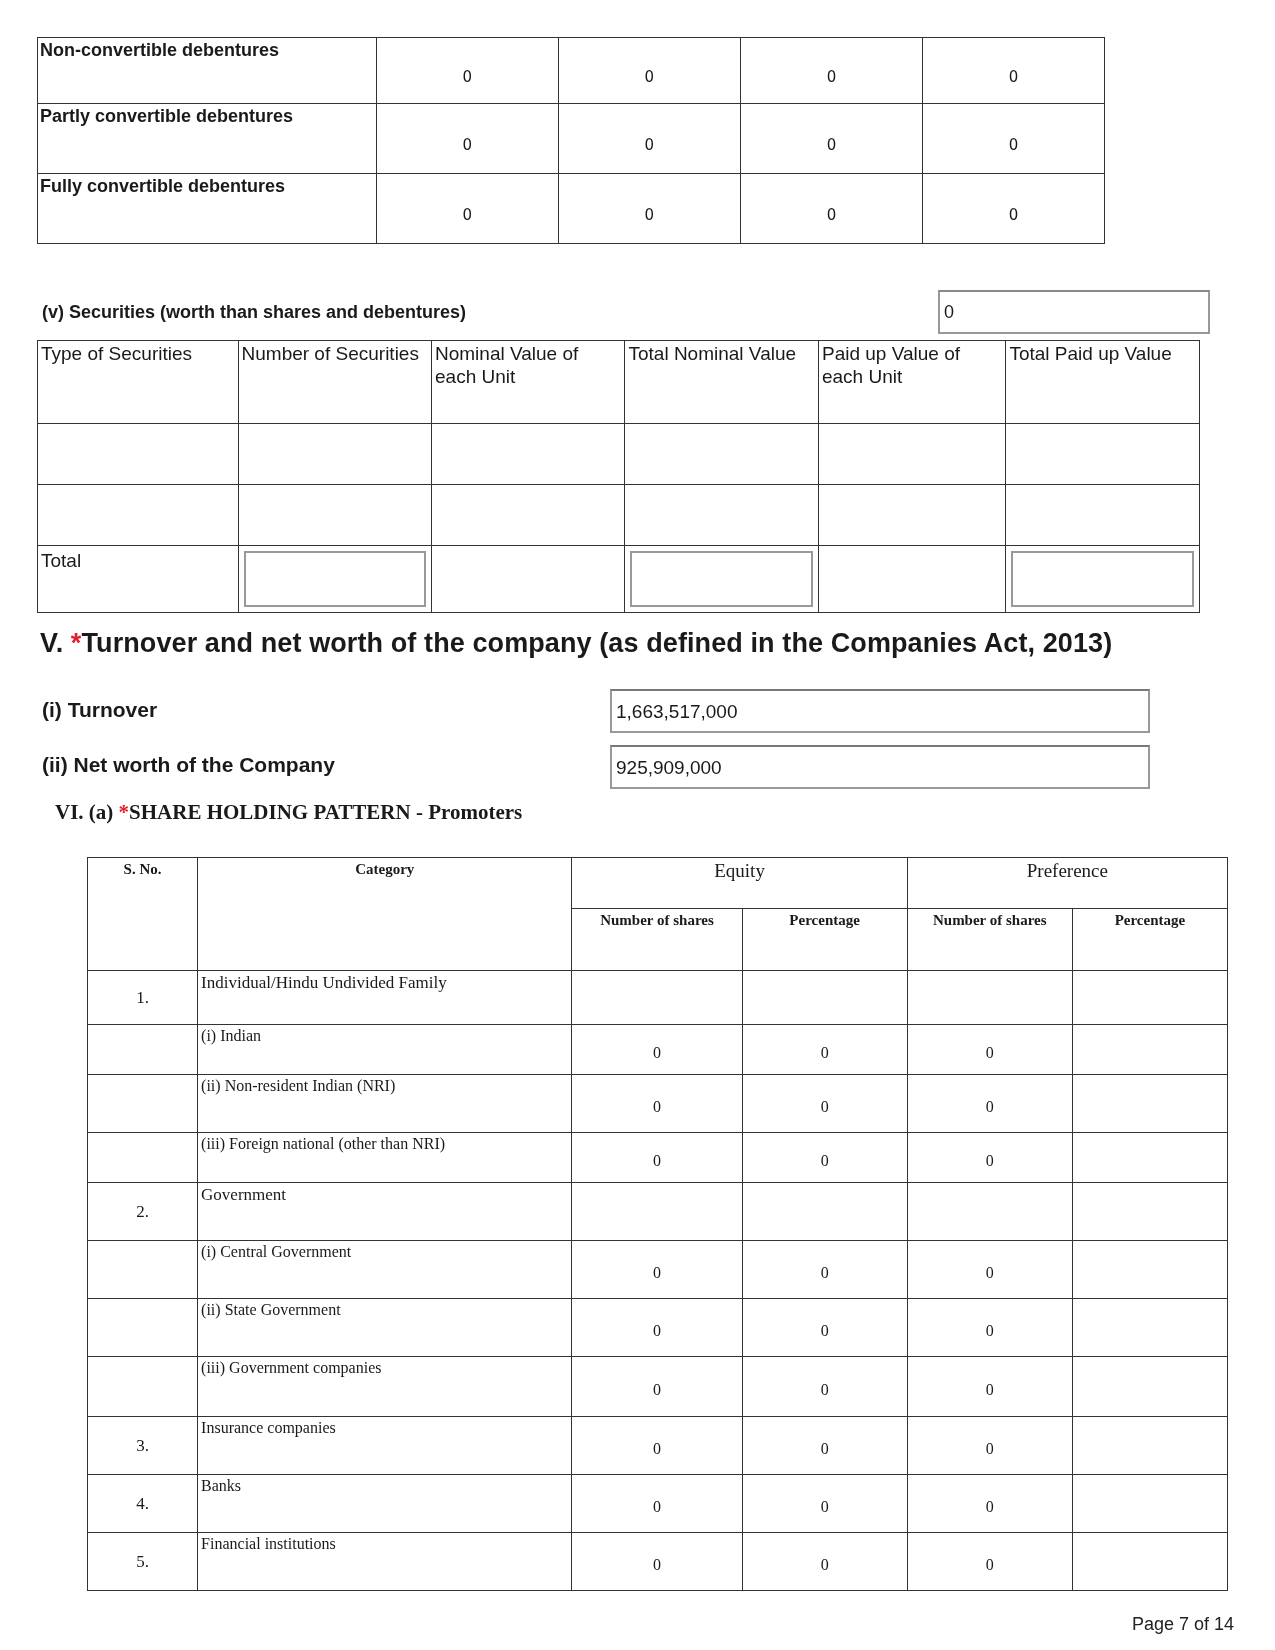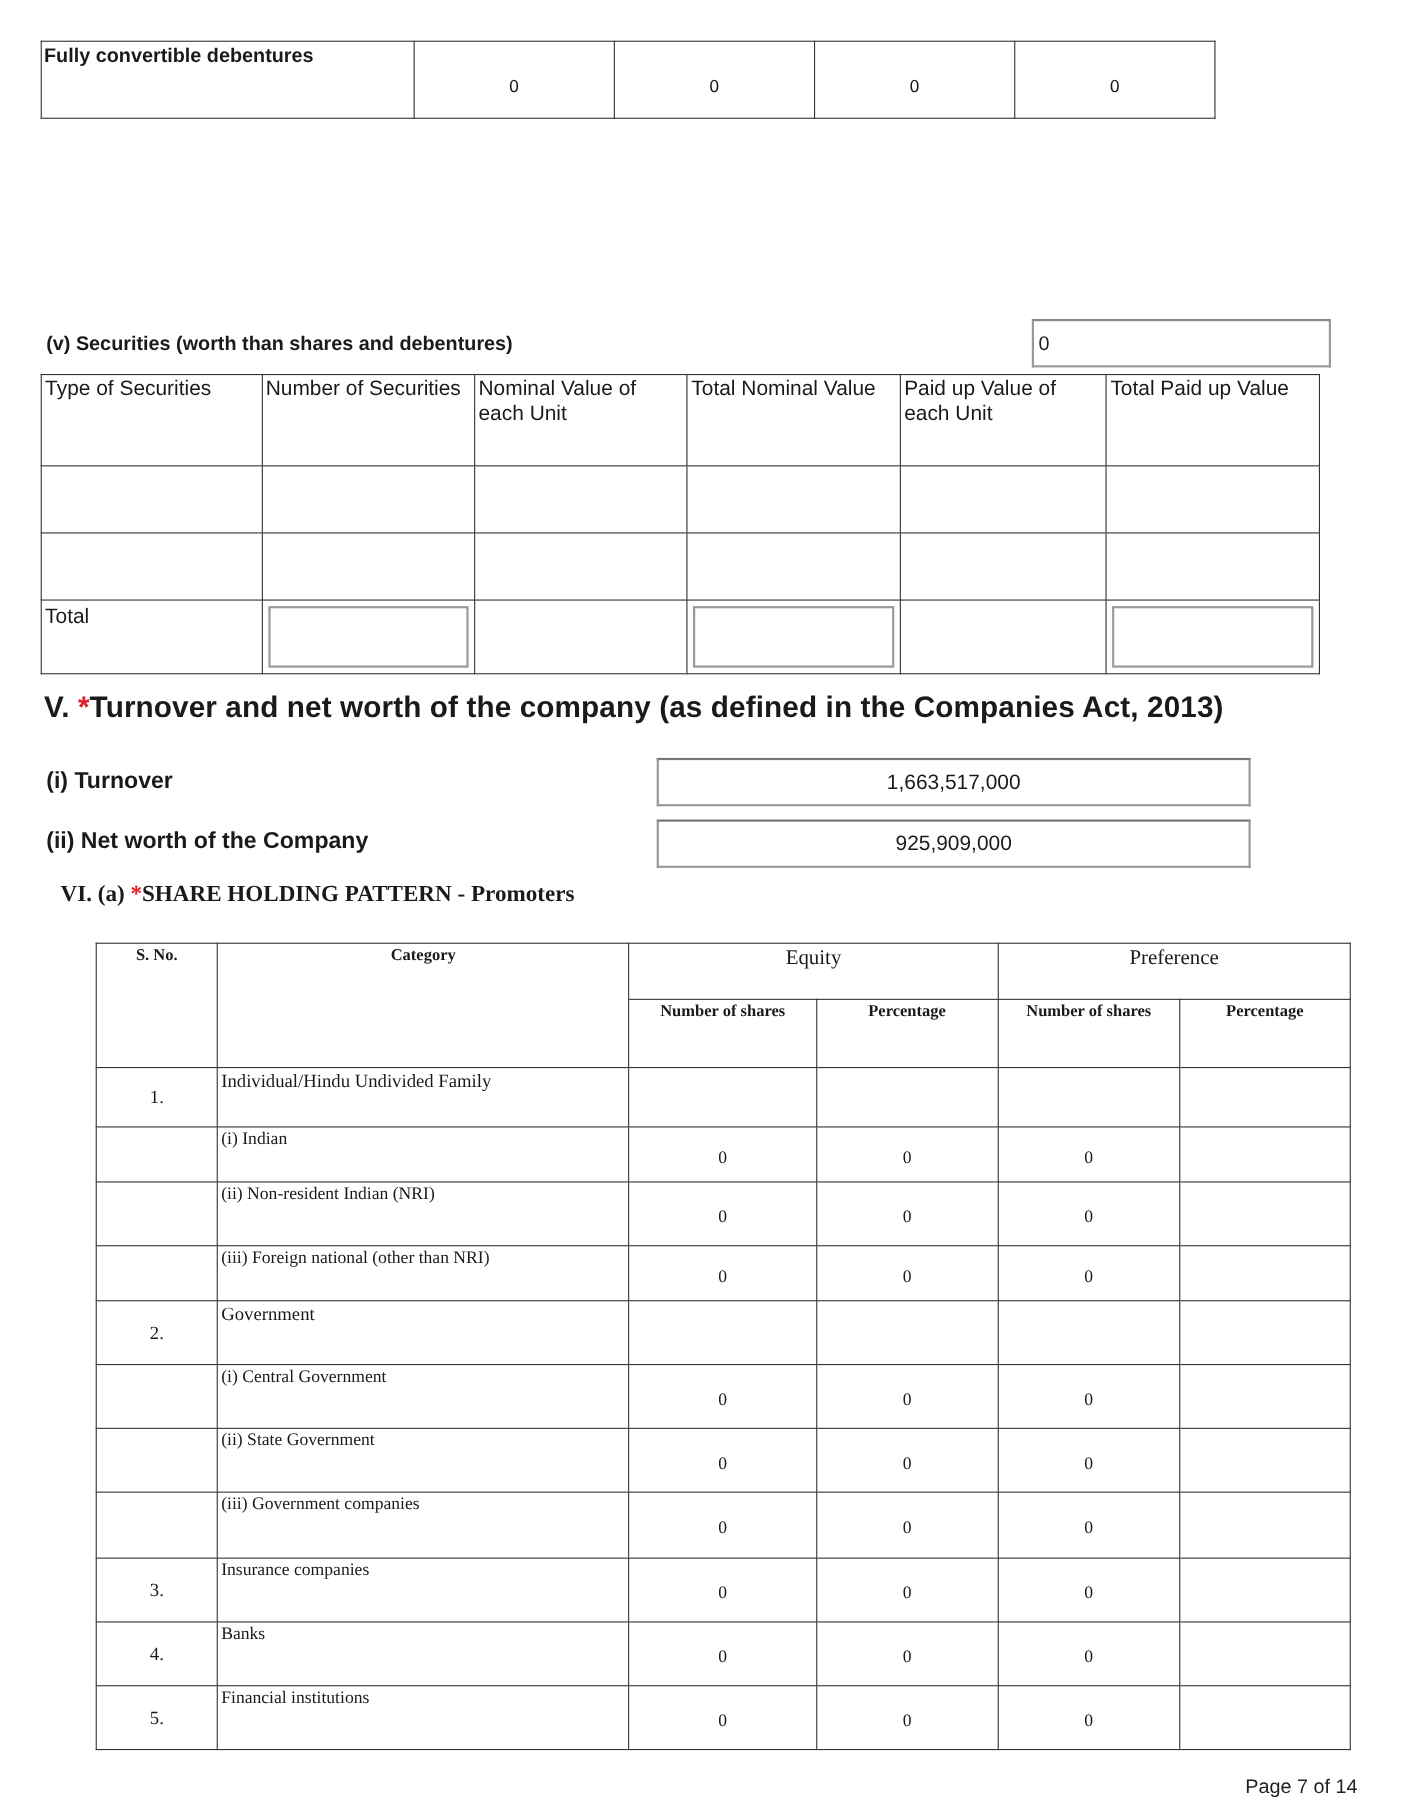--- a/index.html
+++ b/index.html
@@ -24,21 +24,21 @@
   
   #sec { left: 37px; top: 340px; width: 1163px; }
   #sec th { font-size: 19px; line-height: 23px; text-align: left; padding: 1px 3px; height: 80px; }
   #sec tr.blank td { height: 60px; }
   #sec tr.total td { height: 58px; position: relative; }
   #sec td.tl { font-size: 19px; padding: 4px 3px; }
   .inbox { position: absolute; left: 5px; right: 5px; top: 5px; bottom: 5px; border: 2px solid #999; }
 
   .sec5-title { position: absolute; left: 40px; top: 628px; font-weight: bold; font-size: 27px; letter-spacing: 0.1px; white-space: nowrap; }
   .field-label { position: absolute; font-weight: bold; font-size: 21px; }
-  .field-box { position: absolute; left: 597px; width: 540px; height: 44px; border: 2px solid #999; border-top-color:#777; box-sizing: border-box; font-size: 19px; padding: 10px 4px; text-align: center; }
+  .field-box { position: absolute; left: 610px; width: 540px; height: 44px; border: 2px solid #999; border-top-color:#777; box-sizing: border-box; font-size: 19px; padding: 10px 4px; }
 
   .sec6-title { position: absolute; left: 55px; top: 800px; font-family: "Liberation Serif", serif; font-weight: bold; font-size: 21px; }
 
   
   #sh { left: 52px; top: 857px; width: 1141px; font-family: Liberation Serif, serif; margin-left: 35px; }
   #sh th { font-size: 15px; font-weight: bold; text-align: center; }
   #sh th.sno, #sh th.cat { padding-top: 3px; }
   #sh th.grp { font-weight: normal; font-size: 19px; height: 48px; padding-top: 2px; }
   #sh th.sub { height: 58px; padding-top: 3px; font-size: 15px; }
   #sh td { font-size: 16px; }
@@ -54,20 +54,34 @@
 
 <table id="deb">
   <colgroup>
     <col style="width:322px">
       <col style="width:173px">
       <col style="width:173px">
       <col style="width:173px">
       <col style="width:173px">
   </colgroup>
   <tbody>
+  <tr class="r1">
+    <td class="lbl">Non-convertible debentures</td>
+    <td class="num">0</td>
+    <td class="num">0</td>
+    <td class="num">0</td>
+    <td class="num">0</td>
+  </tr>
+  <tr class="r2">
+    <td class="lbl">Partly convertible debentures</td>
+    <td class="num">0</td>
+    <td class="num">0</td>
+    <td class="num">0</td>
+    <td class="num">0</td>
+  </tr>
   <tr class="r3">
     <td class="lbl">Fully convertible debentures</td>
     <td class="num">0</td>
     <td class="num">0</td>
     <td class="num">0</td>
     <td class="num">0</td>
   </tr>
 </tbody>
   </table>
 

